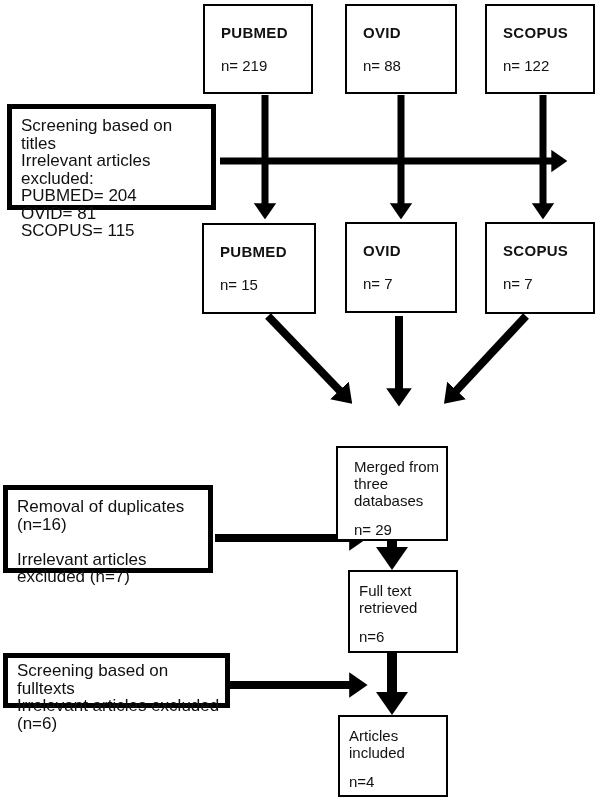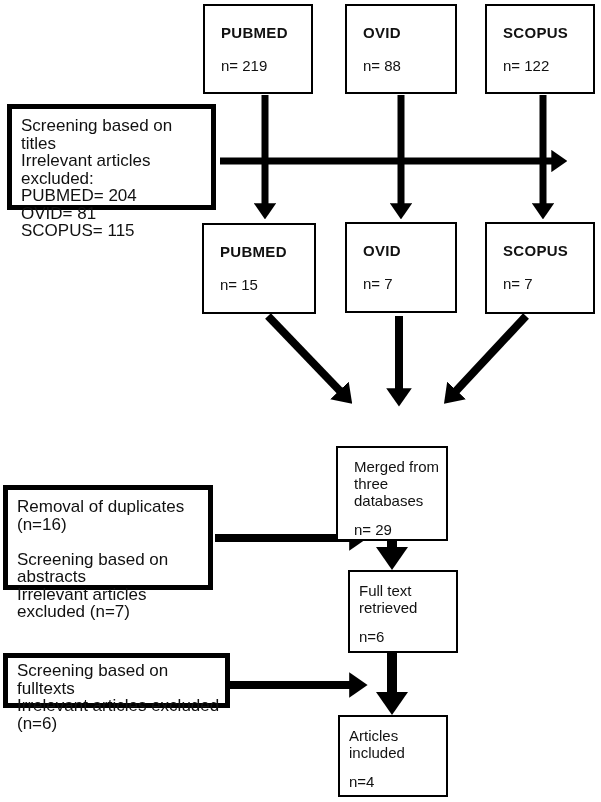--- a/index.html
+++ b/index.html
@@ -108,24 +108,23 @@
     <div class="count">n= 7</div>
   </div>
 
   <div class="box stage wide-pad" style="left:336px; top:410px; width:112px; height:95px;margin-top:36px;">
     <div class="line">Merged from</div>
     <div class="line">three</div>
     <div class="line">databases</div>
     <div class="count">n= 29</div>
   </div>
 
-  <div class="box note" style="left:3px; top:485px; width:210px; height:105px;">
+  <div class="box note" style="left:3px; top:485px; width:210px; height:88px;">
     <div class="line">Removal of duplicates (n=16)</div>
     <div class="line"></div>
-    <div class="line">Screening based on abstracts</div>
     <div class="line">Irrelevant articles excluded (n=7)</div>
   </div>
 
   <div class="box stage" style="left:348px; top:570px; width:110px; height:83px;">
     <div class="line">Full text</div>
     <div class="line">retrieved</div>
     <div class="count">n=6</div>
   </div>
 
   <div class="box note tight" style="left:3px; top:653px; width:227px; height:55px;">

